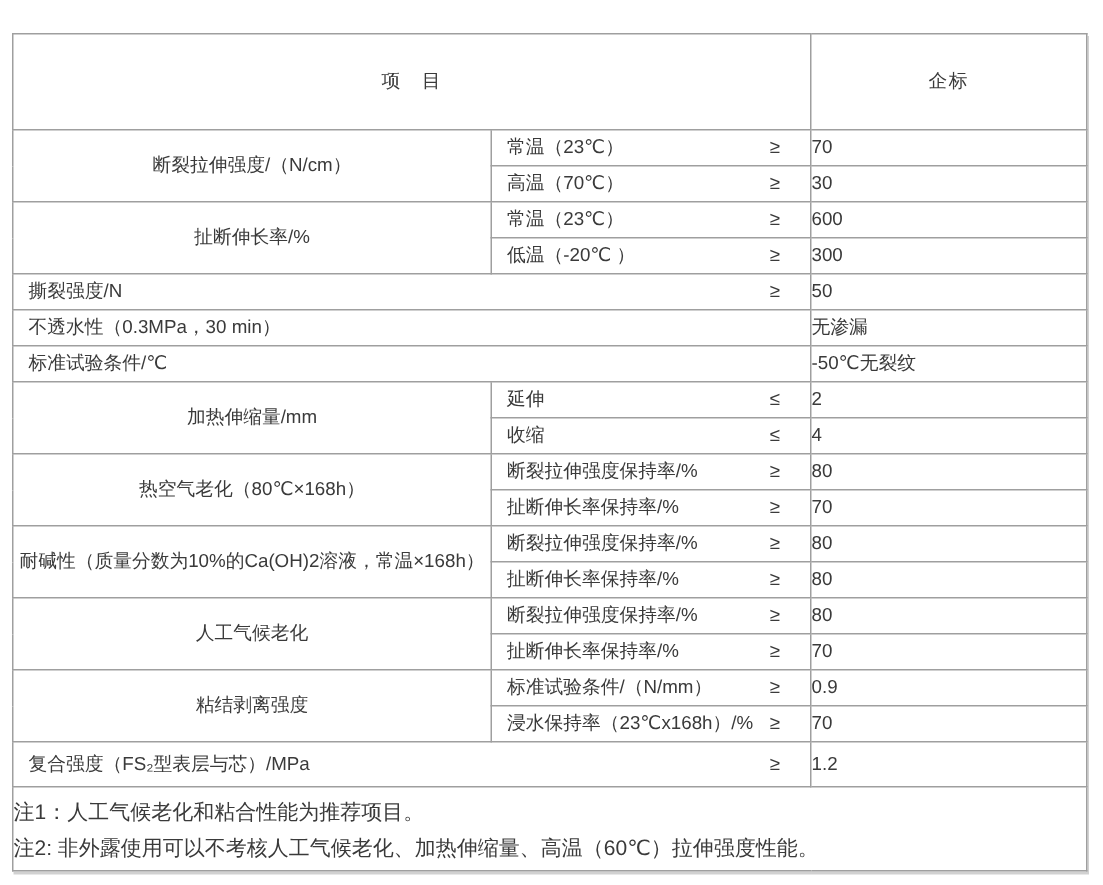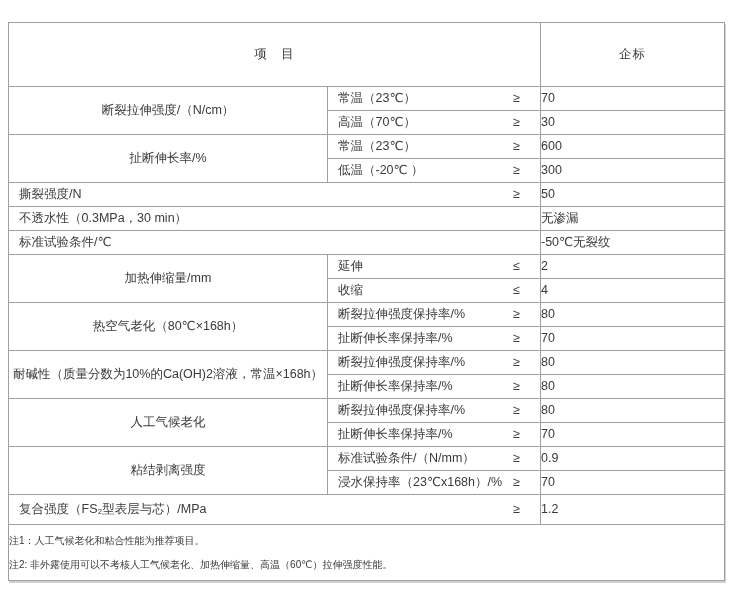--- a/index.html
+++ b/index.html
@@ -25,21 +25,21 @@
   tr.r-tall{height:30px;}
   tr.notes-row{height:56px;}
   td.head{ text-align:center;font-size:13.5px;letter-spacing:1px;}
   td.c1{padding-left:10px;text-align:center;}
   .cellflex{
     display:flex;justify-content:space-between;align-items:flex-end;
     padding:0 20px 0 10px;width:100%;box-sizing:border-box;
   }
   td.c3{text-align:left;}
   td.notes{padding:5px 10px;white-space:normal;}
-  td.notes .note-line{line-height:24px;font-size:10px;}
+  td.notes .note-line{line-height:24px;font-size:14px;}
   .cmp{font-size:12.5px;}
 </style>
 </head>
 <body>
 
 <div class="table-wrap">
 <table class="spec">
   <colgroup>
         <col style="width:319px">
         <col style="width:213px">

